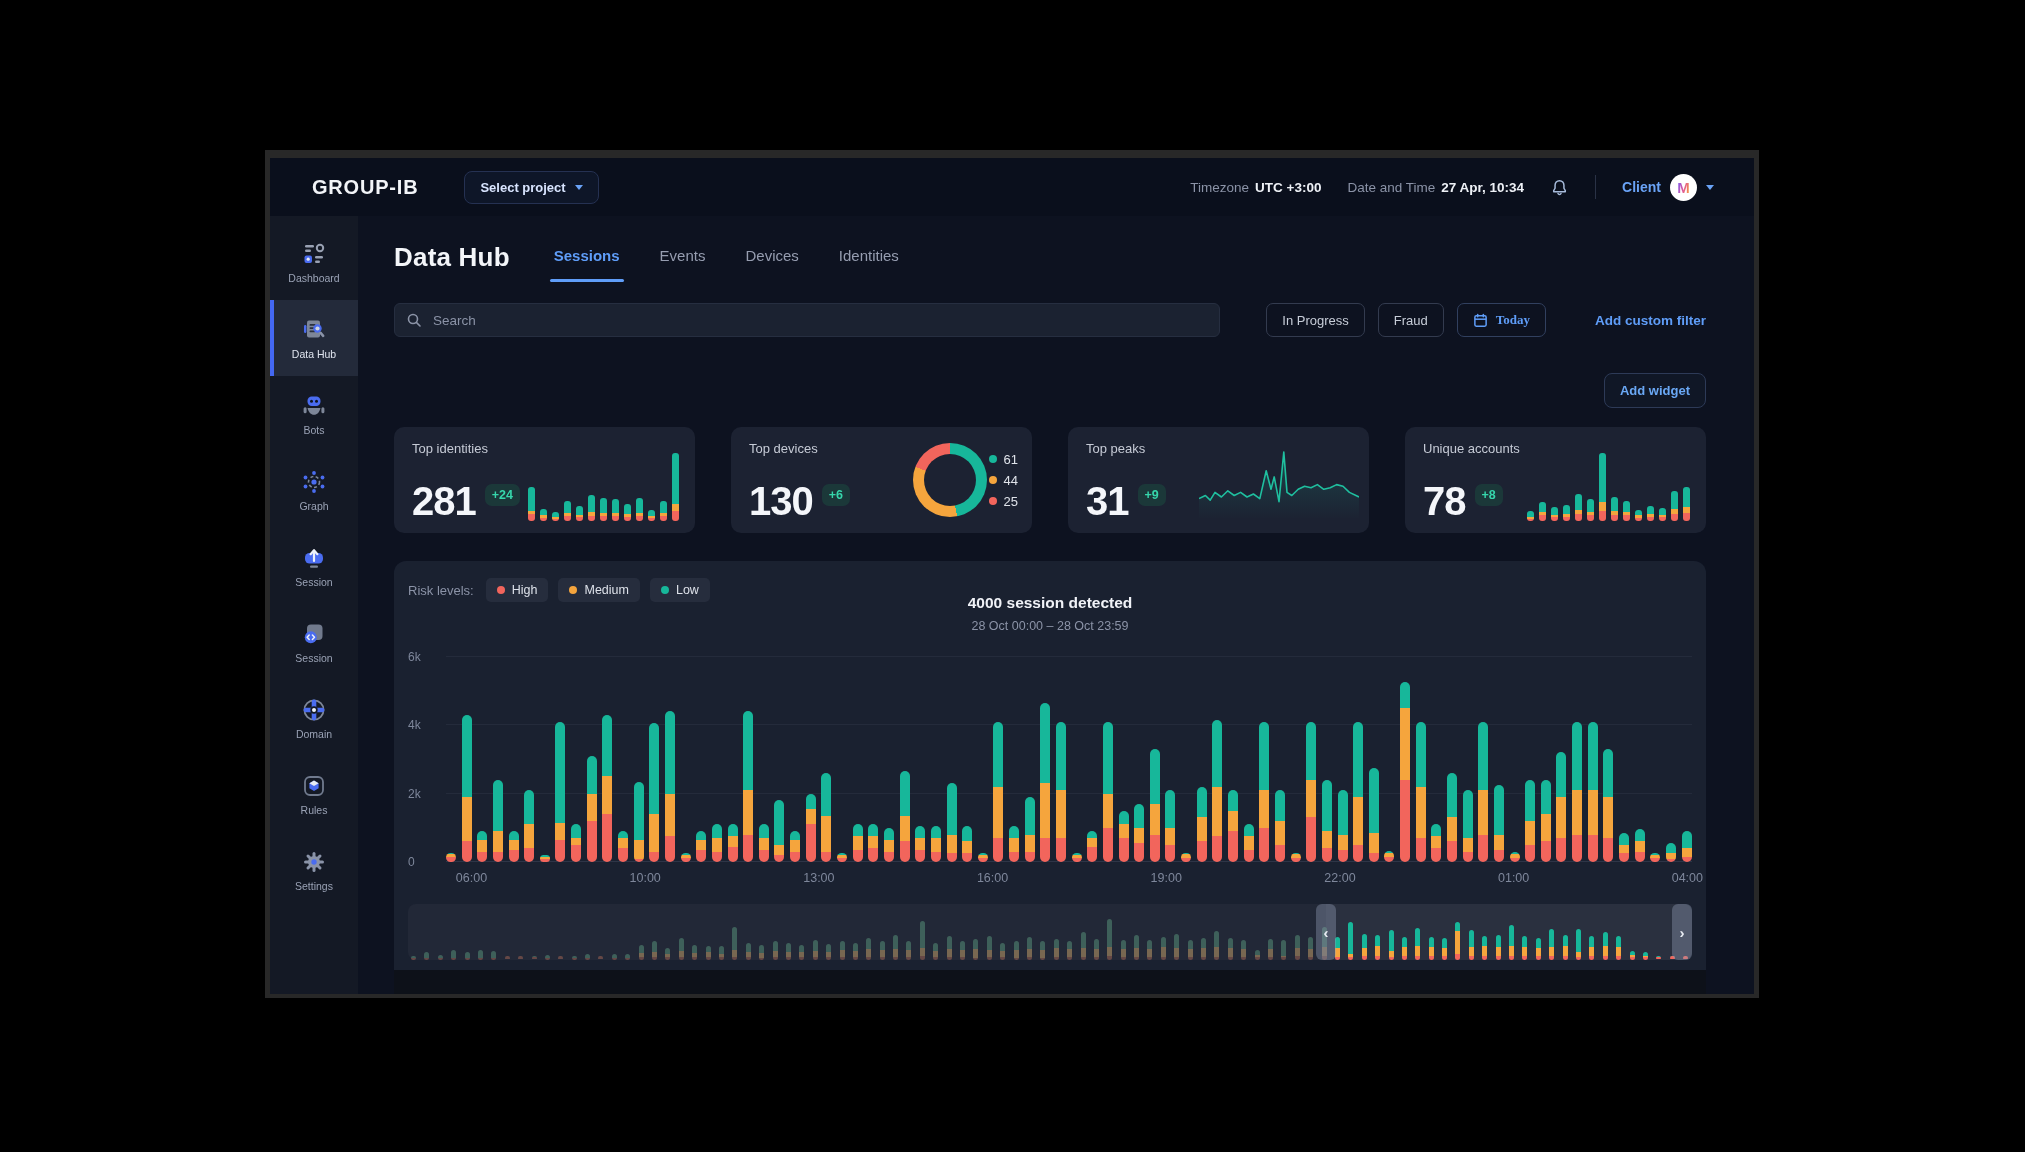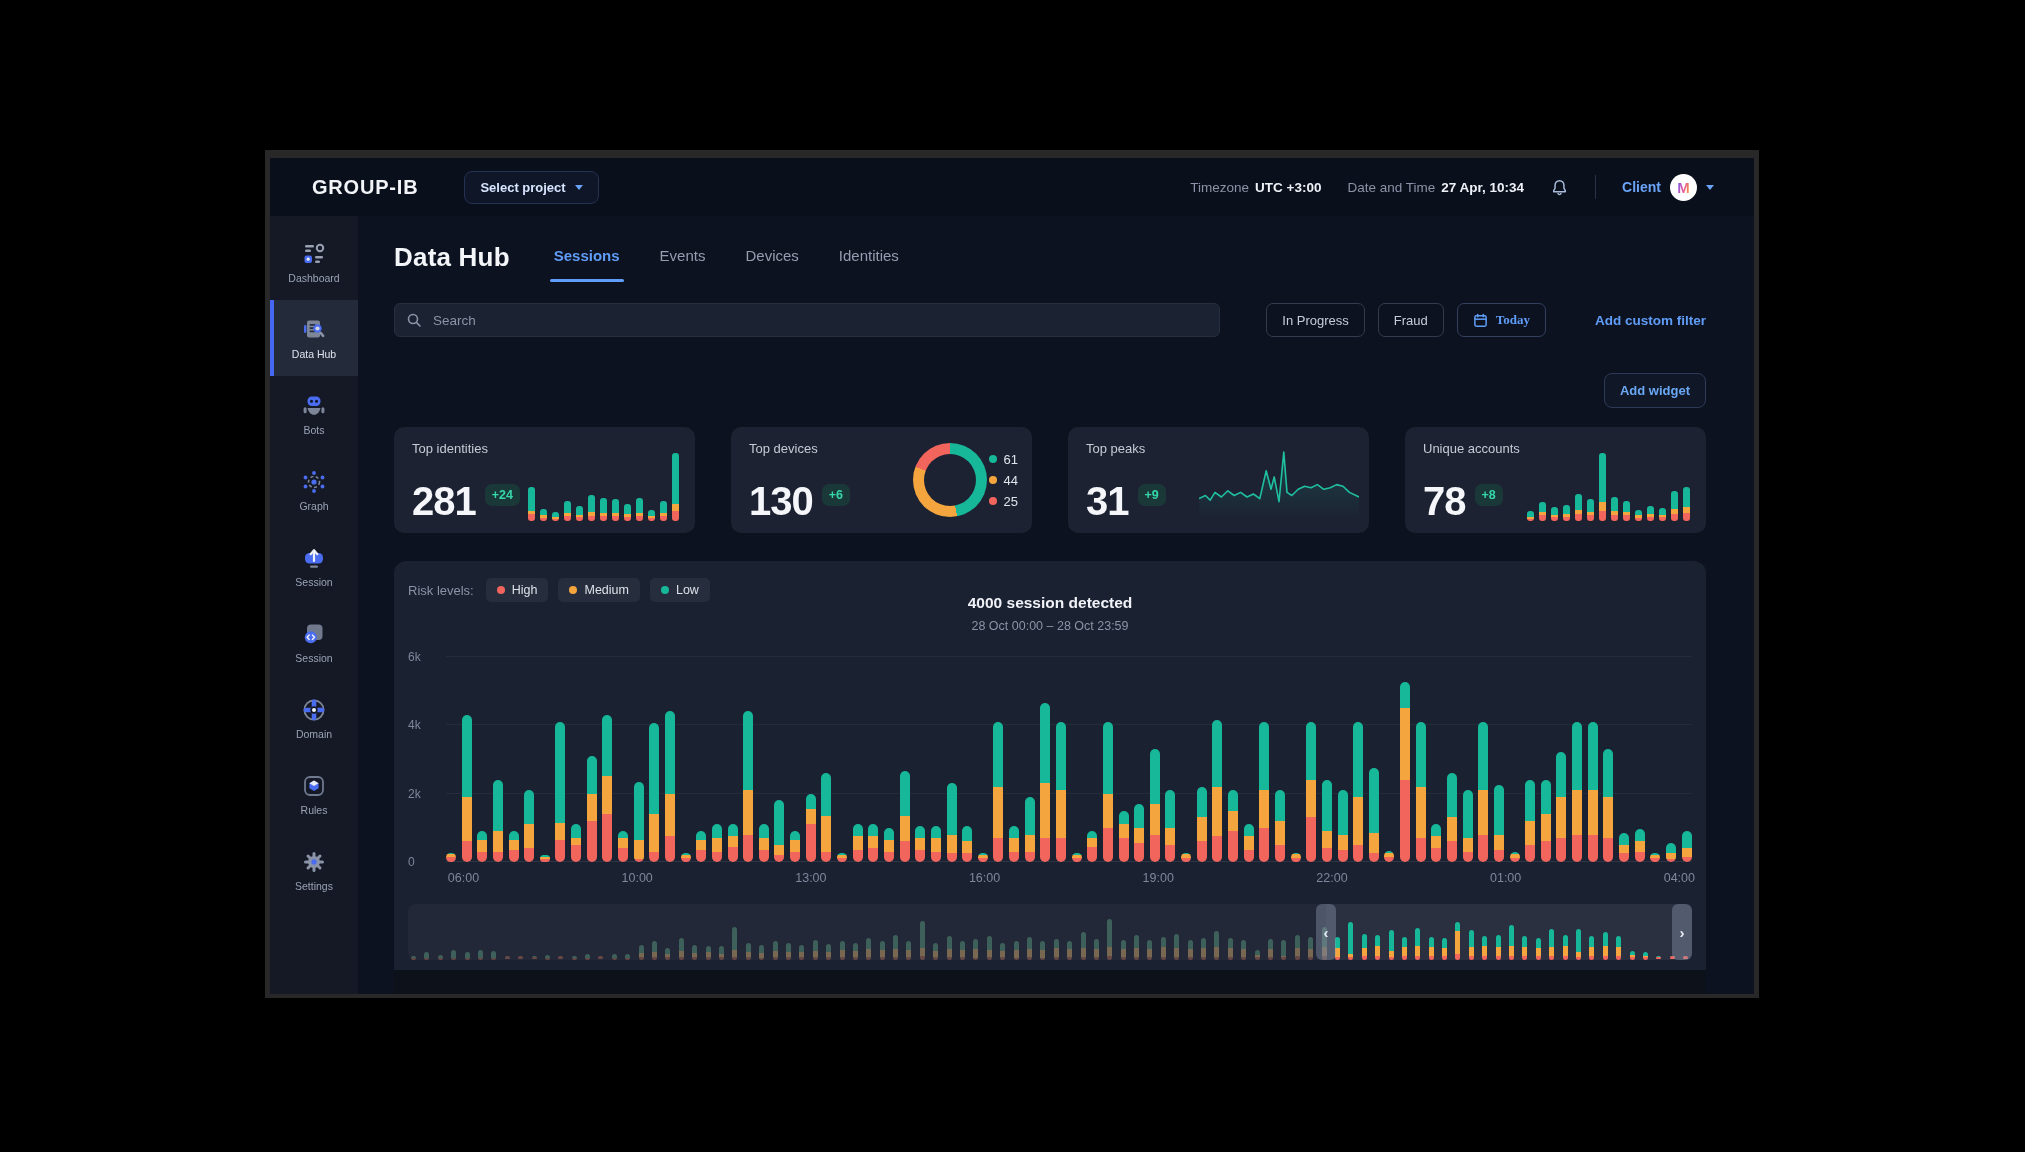--- a/index.html
+++ b/index.html
@@ -98,21 +98,21 @@
   .y-labels{width:38px;position:relative;height:220px;flex:0 0 auto;}
   .y-labels span{position:absolute;left:0;color:#7e879b;font-size:12px;}
   .yt8{bottom:198px;} .yt4{bottom:130px;} .yt2{bottom:61px;} .yt0{bottom:-7px;}
   .plot{flex:1 1 auto;position:relative;height:220px;}
   .gridline{position:absolute;left:0;right:0;height:1px;background:#242b3b;}
   .g8{bottom:205px;} .g4{bottom:137px;} .g2{bottom:68px;} .g0{bottom:0;background:#2e3547;}
   .bars{position:absolute;left:0;right:0;bottom:0;top:0;display:flex;align-items:flex-end;justify-content:space-between;}
   .bar{width:10px;border-radius:5px;overflow:hidden;display:flex;flex-direction:column;flex:0 0 auto;}
   .bar div{width:100%;}
   .x-axis{position:relative;height:28px;margin-left:38px;}
-  .x-axis span{position:absolute;top:9px;transform:translateX(-18%);color:#7e879b;font-size:12.5px;}
+  .x-axis span{position:absolute;top:9px;transform:translateX(-18%);color:#7e879b;font-size:12.5px;margin-left:8px;}
 
   
   .overview{position:relative;height:56px;margin-top:14px;background:#222837;border-radius:8px;}
   .ov-bars{position:absolute;inset:0;display:flex;align-items:flex-end;justify-content:space-between;padding:0 3px;}
   .ov-bar{width:5px;border-radius:2.5px;overflow:hidden;display:flex;flex-direction:column;flex:0 0 auto;}
   .ov-bar div{width:100%;}
   .ov-bar.dim{filter:saturate(.35) brightness(.6);}
   .brush-area{position:absolute;top:0;bottom:0;right:0;background:rgba(165,180,205,.06);border-radius:0 8px 8px 0;}
   .handle{position:absolute;top:0;bottom:0;width:20px;background:rgba(148,160,184,.38);border-radius:6px;
     display:flex;align-items:center;justify-content:center;color:#e8ebf2;font-size:15px;font-weight:700;cursor:ew-resize;z-index:3;}

